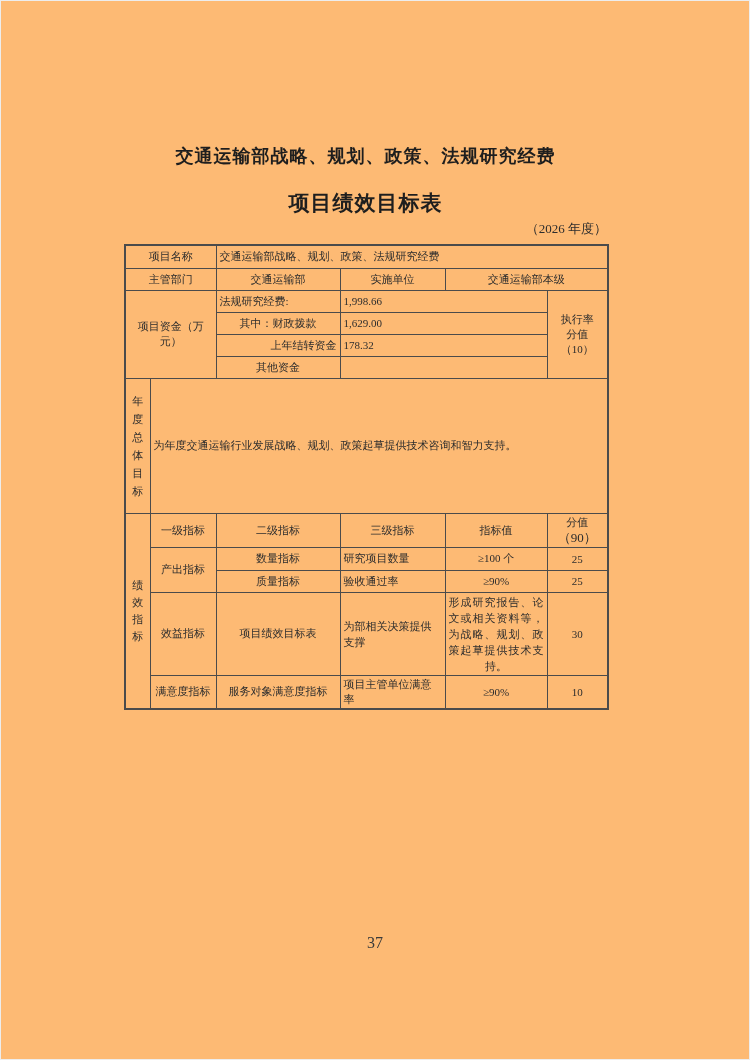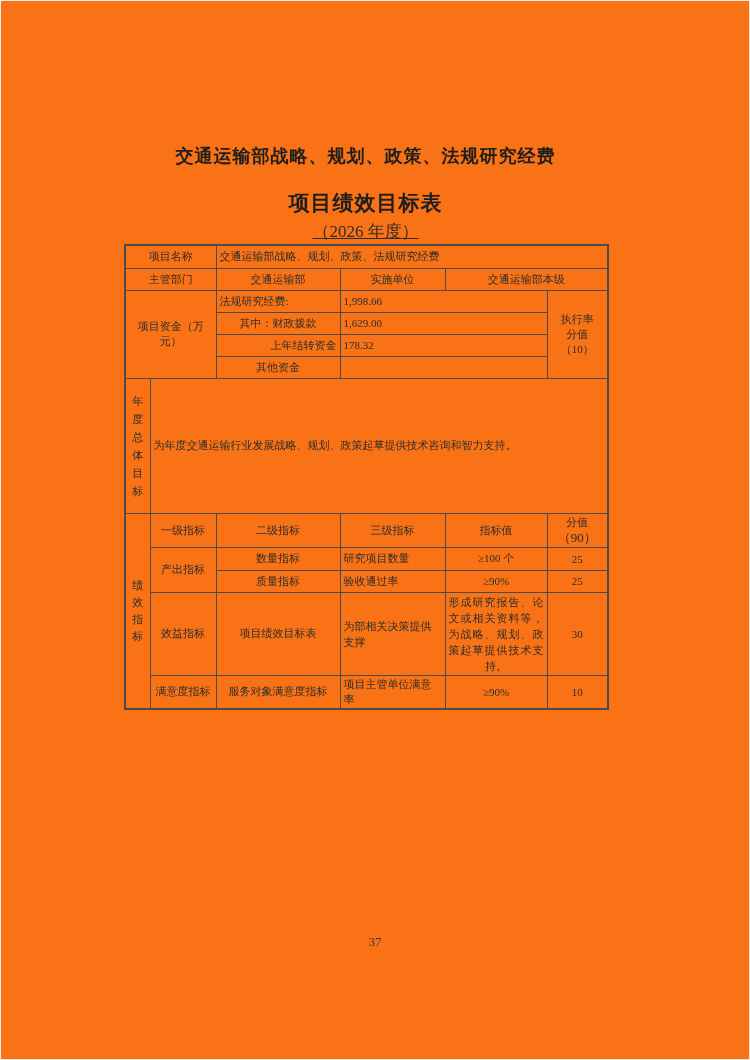--- a/index.html
+++ b/index.html
@@ -1,37 +1,37 @@
 <!DOCTYPE html>
 <html><head>
 <meta charset="utf-8">
 <style>
   html,body{margin:0;padding:0;background:#ffffff;}
   .sheet{
     position:relative;
     width:750px;height:1060px;
-    background:#f97316;
+    background:#fdba74;
     box-shadow: inset 0 0 0 1px #ededed;
     font-family:"Liberation Serif","DejaVu Serif",serif;
     color:#2d2d2d;
     overflow:hidden;
   }
   .title1{
     position:absolute;left:124px;top:144px;width:483px;
     text-align:center;font-size:18px;font-weight:bold;color:#1e1e1e;
     letter-spacing:1px;
   }
   .title2{
     position:absolute;left:124px;top:189px;width:483px;
     text-align:center;font-size:21px;font-weight:bold;color:#1e1e1e;
     letter-spacing:1px;
   }
   .yearline{
     position:absolute;left:124px;top:220px;width:483px;
-    text-align:center;font-size:17px;color:#2d2d2d;text-decoration:underline;
+    text-align:right;font-size:13px;color:#2d2d2d;
   }
   table.goal{
     position:absolute;left:124px;top:244px;
     width:483px;border-collapse:collapse;table-layout:fixed;
     border:2px solid #4b4b4b;
     font-size:11px;
   }
   table.goal td{
     border:1px solid #4b4b4b;
     padding:1px 3px;
@@ -47,21 +47,21 @@
   td.wrapcell{line-height:16px;text-align:left;padding:2px 3px;}
   td.justcell{
     line-height:16px;text-align:justify;text-align-last:center;
     padding:3px 6px;
   }
   .twoline{line-height:15px;text-align:center;}
   .small{font-size:13px;}
   .goalcontent{padding-left:10px;text-align:left;}
   .pagenum{
     position:absolute;left:0;top:934px;width:750px;
-    text-align:center;font-size:13px;color:#3a3a3a;
+    text-align:center;font-size:16px;color:#3a3a3a;
   }
 </style>
 </head>
 <body>
 
 <div class="sheet">
 
   <div class="title1">交通运输部战略、规划、政策、法规研究经费</div>
   <div class="title2">项目绩效目标表</div>
   <div class="yearline">（2026 年度）</div>

